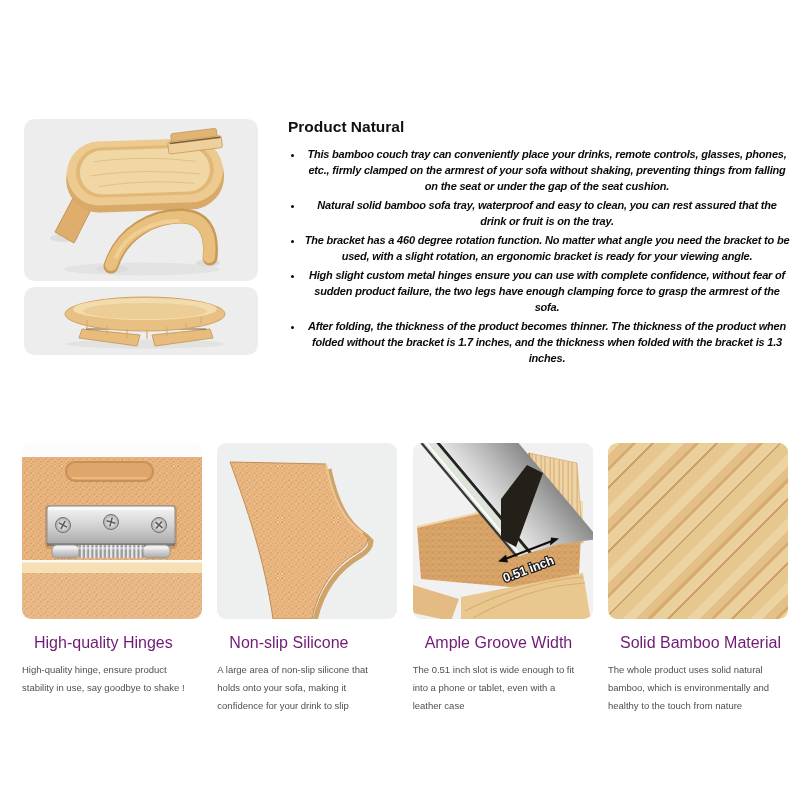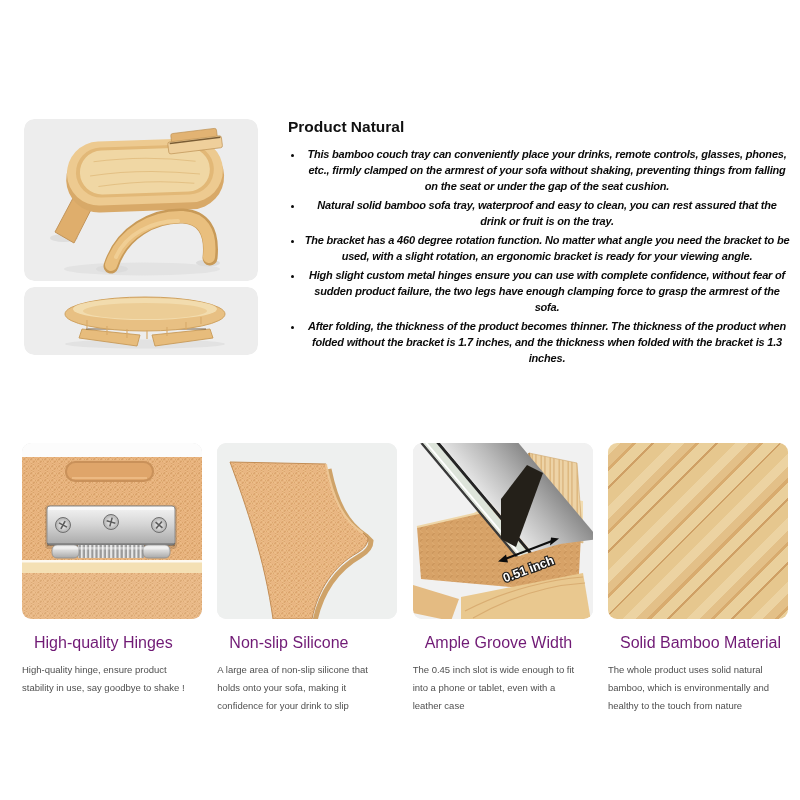--- a/index.html
+++ b/index.html
@@ -263,21 +263,21 @@
             <g>
               <line x1="92" y1="116" x2="139" y2="98" stroke="#0d0d0d" stroke-width="2.2"></line>
               <polygon points="85,118.5 93,111.5 95,119.5" fill="#0d0d0d"></polygon>
               <polygon points="146,95.5 138,94.5 137,102.5" fill="#0d0d0d"></polygon>
               <text x="117" y="130" transform="rotate(-21 117 130)" text-anchor="middle" font-family="Liberation Sans, sans-serif" font-size="12.5" font-weight="bold" fill="#ffffff" stroke="#1a1a1a" stroke-width="2.4" paint-order="stroke">0.51 inch</text>
             </g>
           </g>
         </svg>
       </div>
       <h3>Ample Groove Width</h3>
-      <p>The 0.45 inch slot is wide enough to fit into a phone or tablet, even with a leather case</p>
+      <p>The 0.51 inch slot is wide enough to fit into a phone or tablet, even with a leather case</p>
     </div>
 
     <div class="card">
       <div class="thumb bamboo-tex"></div>
       <h3>Solid Bamboo Material</h3>
       <p>The whole product uses solid natural bamboo, which is environmentally and healthy to the touch from nature</p>
     </div>
 
   </section>
 </div>

